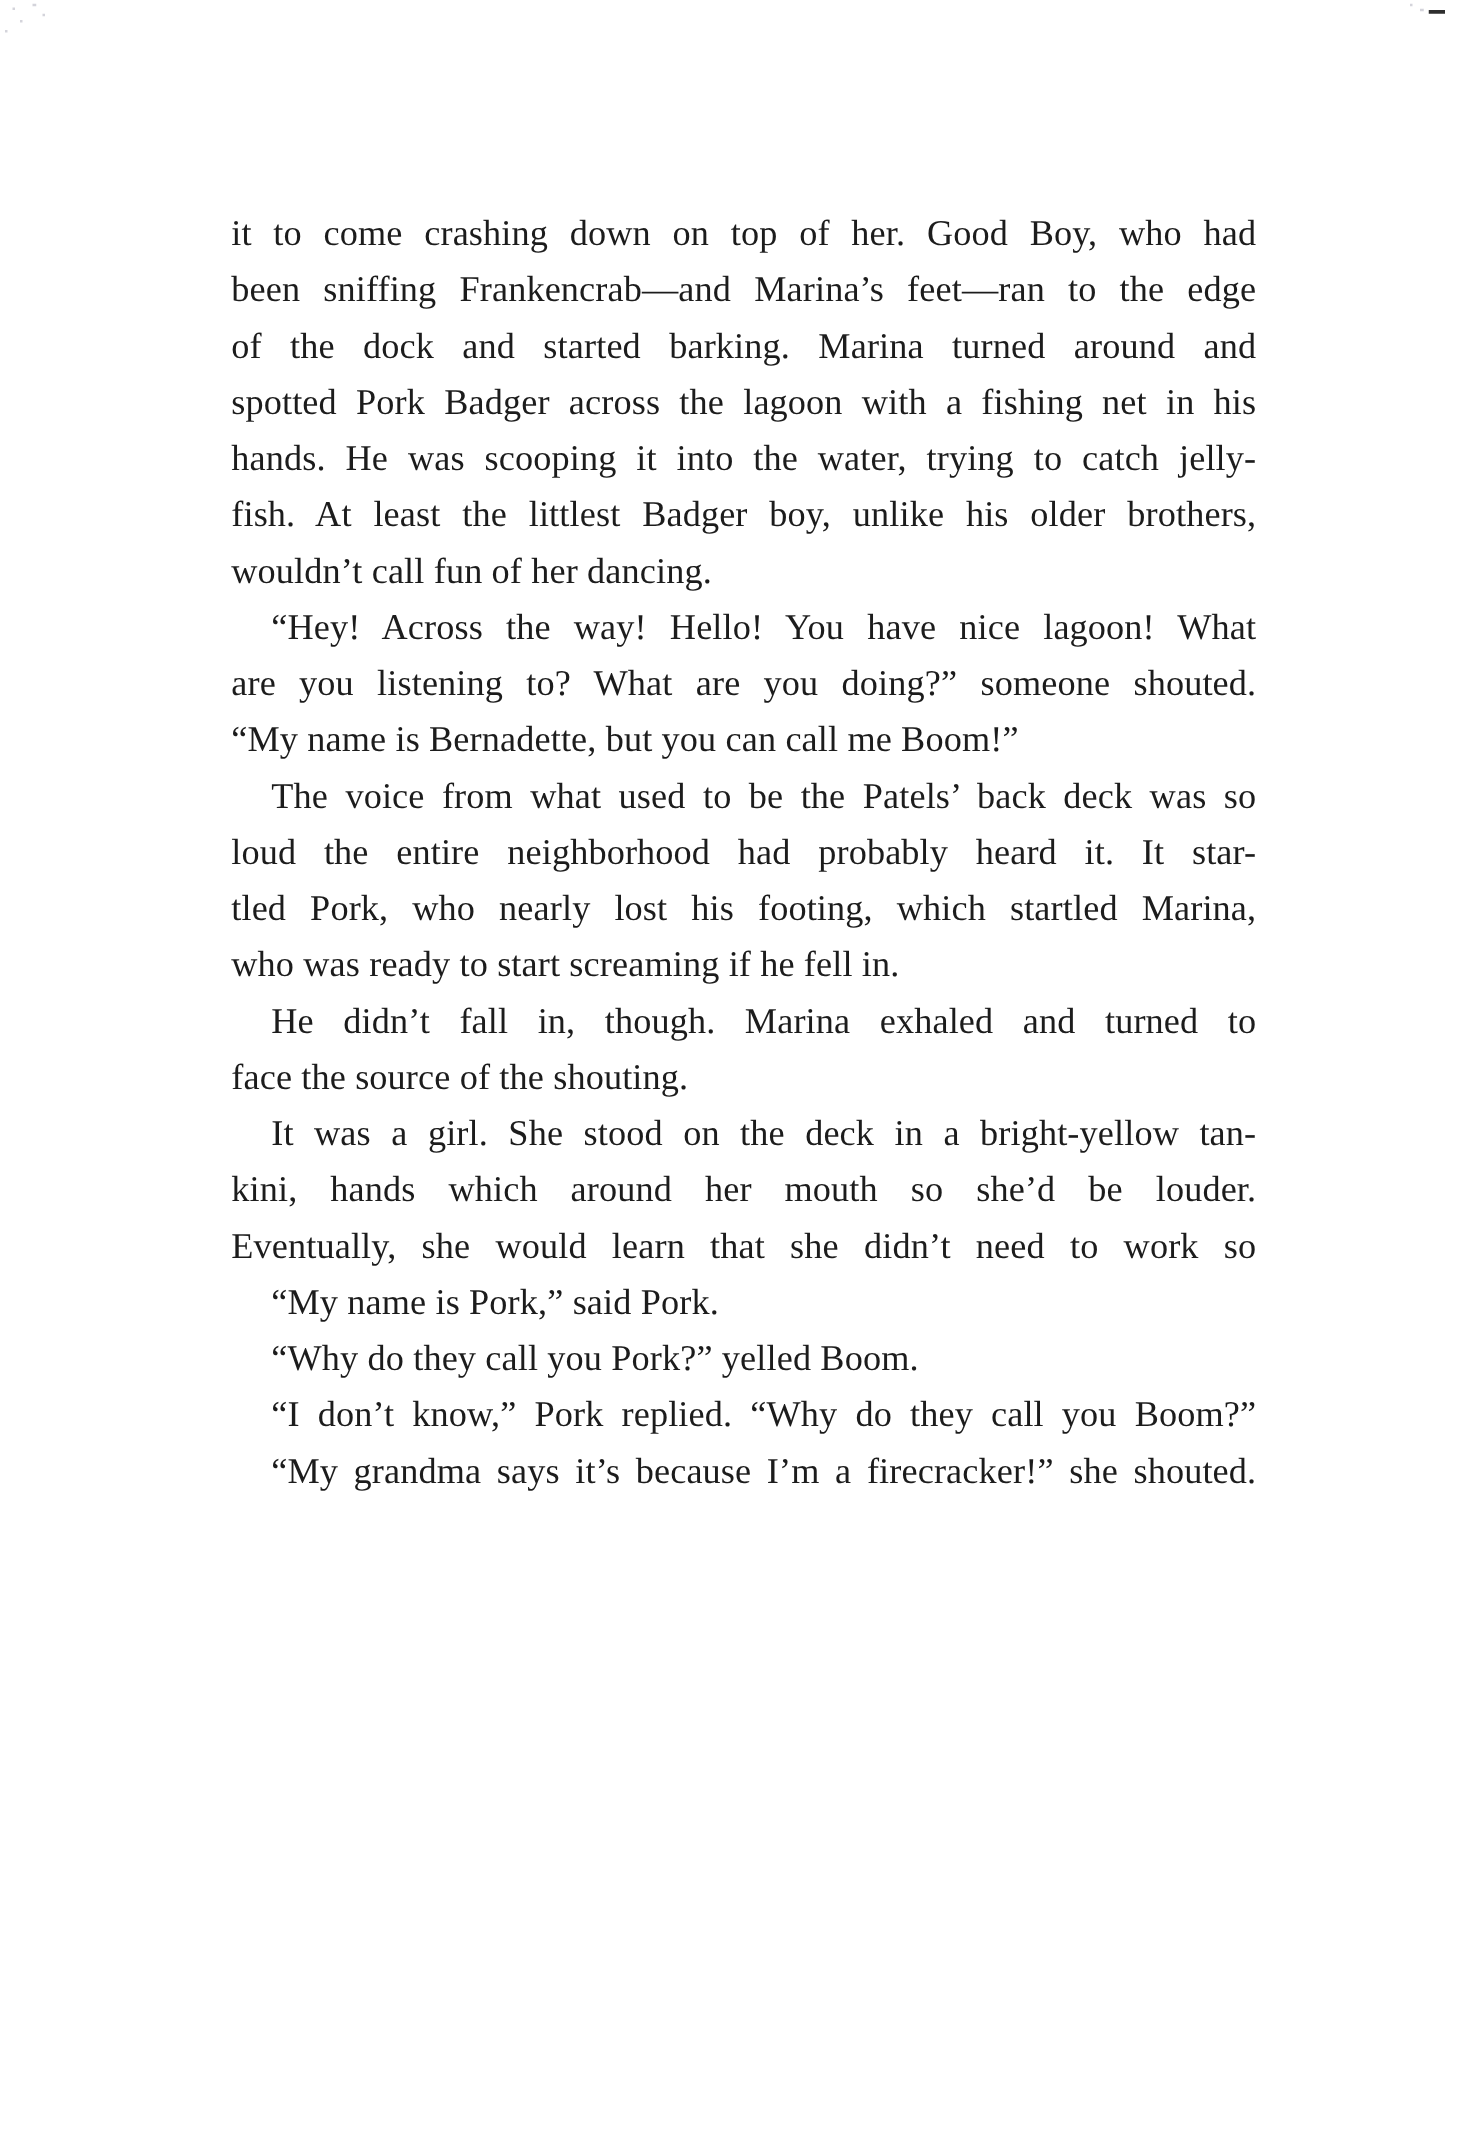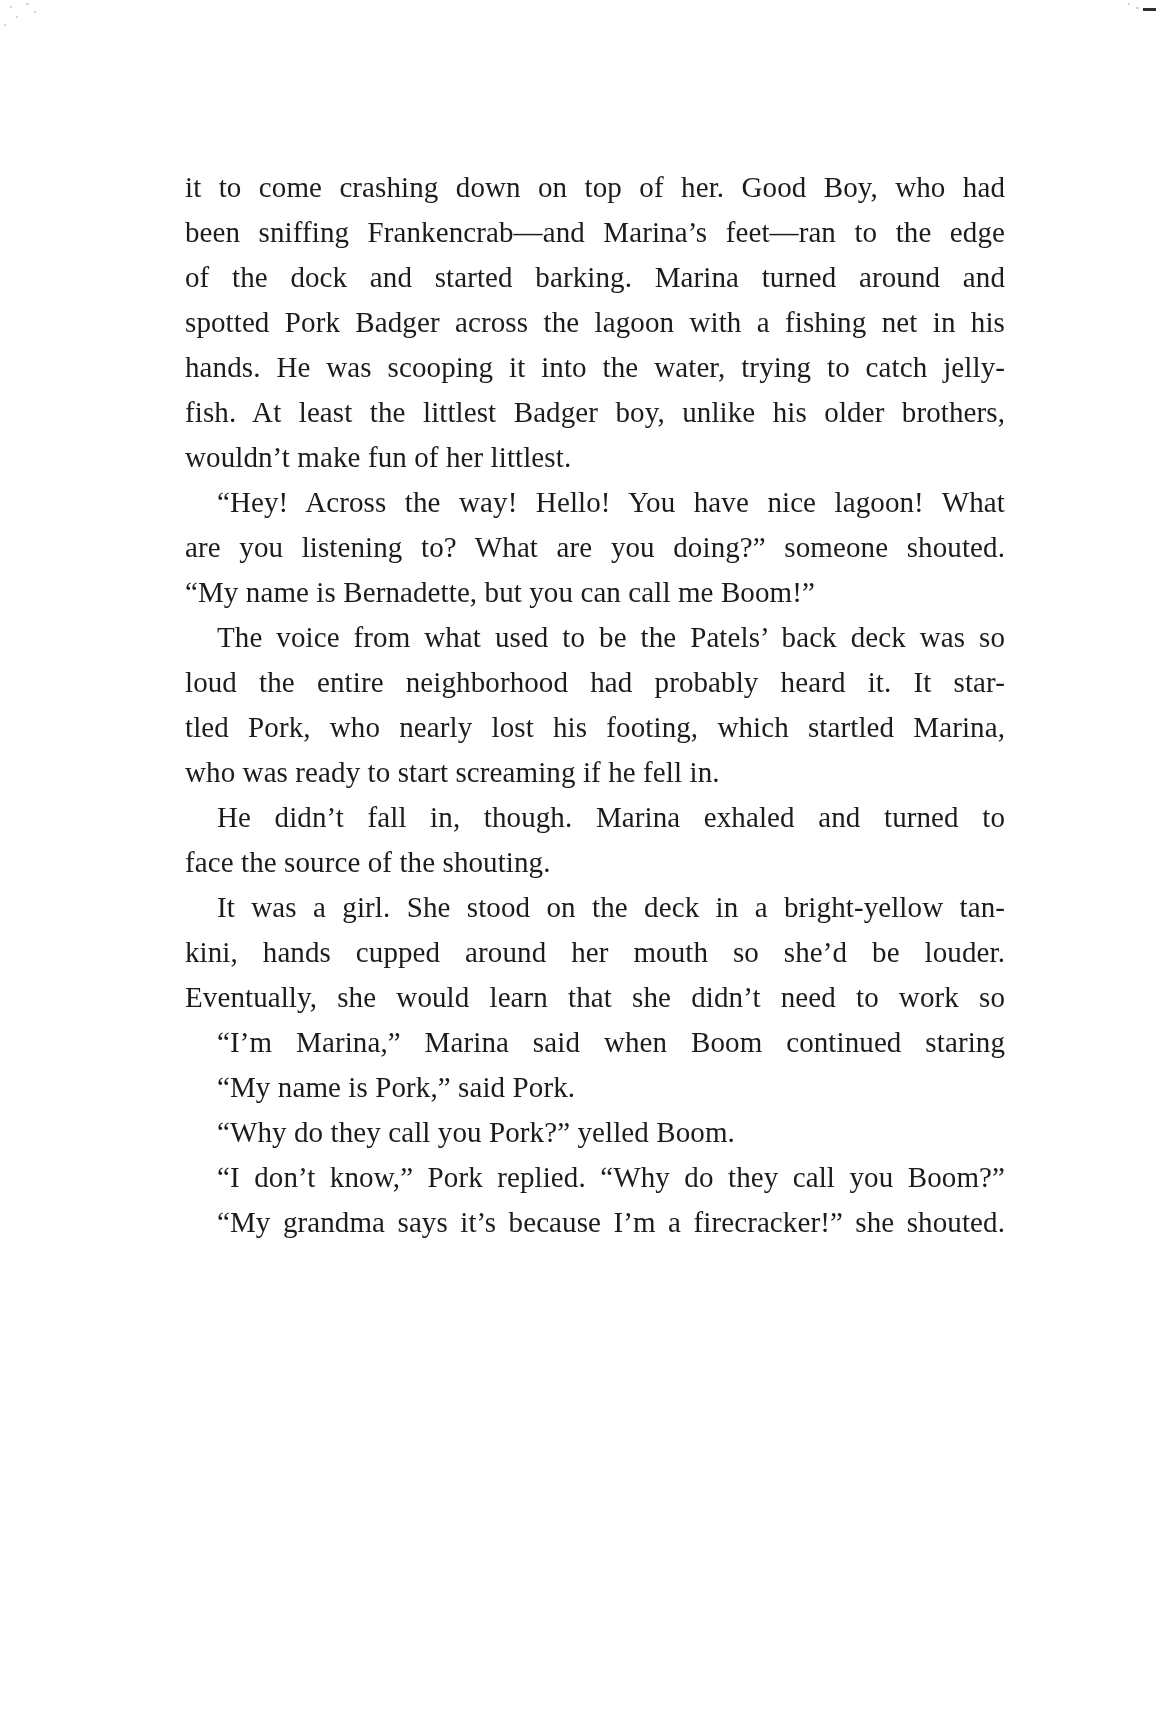--- a/index.html
+++ b/index.html
@@ -111,34 +111,33 @@
     <div class="dash" id="br-dash"></div>
   </div>
 
   <div class="textblock">
       <div class="line">it to come crashing down on top of her. Good Boy, who had</div>
       <div class="line">been sniffing Frankencrab—and Marina’s feet—ran to the edge</div>
       <div class="line">of the dock and started barking. Marina turned around and</div>
       <div class="line">spotted Pork Badger across the lagoon with a fishing net in his</div>
       <div class="line">hands. He was scooping it into the water, trying to catch jelly-</div>
       <div class="line">fish. At least the littlest Badger boy, unlike his older brothers,</div>
-      <div class="line para-end">wouldn’t make fun of her littlest.</div>
+      <div class="line para-end">wouldn’t call fun of her dancing.</div>
       <div class="line indent">“Hey! Across the way! Hello! You have nice lagoon! What</div>
       <div class="line">are you listening to? What are you doing?” someone shouted.</div>
       <div class="line para-end">“My name is Bernadette, but you can call me Boom!”</div>
       <div class="line indent">The voice from what used to be the Patels’ back deck was so</div>
       <div class="line">loud the entire neighborhood had probably heard it. It star-</div>
       <div class="line">tled Pork, who nearly lost his footing, which startled Marina,</div>
       <div class="line para-end">who was ready to start screaming if he fell in.</div>
       <div class="line indent">He didn’t fall in, though. Marina exhaled and turned to</div>
       <div class="line para-end">face the source of the shouting.</div>
       <div class="line indent">It was a girl. She stood on the deck in a bright-yellow tan-</div>
-      <div class="line">kini, hands cupped around her mouth so she’d be louder.</div>
+      <div class="line">kini, hands which around her mouth so she’d be louder.</div>
       <div class="line">Eventually, she would learn that she didn’t need to work so</div>
-      <div class="line indent">“I’m Marina,” Marina said when Boom continued staring</div>
       <div class="line indent para-end">“My name is Pork,” said Pork.</div>
       <div class="line indent para-end">“Why do they call you Pork?” yelled Boom.</div>
       <div class="line indent">“I don’t know,” Pork replied. “Why do they call you Boom?”</div>
       <div class="line indent">“My grandma says it’s because I’m a firecracker!” she shouted.</div>
     </div>
 
   <div class="page-number">
     <span class="pn-dash">-</span><span class="pn-num">20</span><span class="pn-dash">-</span>
   </div>
 

